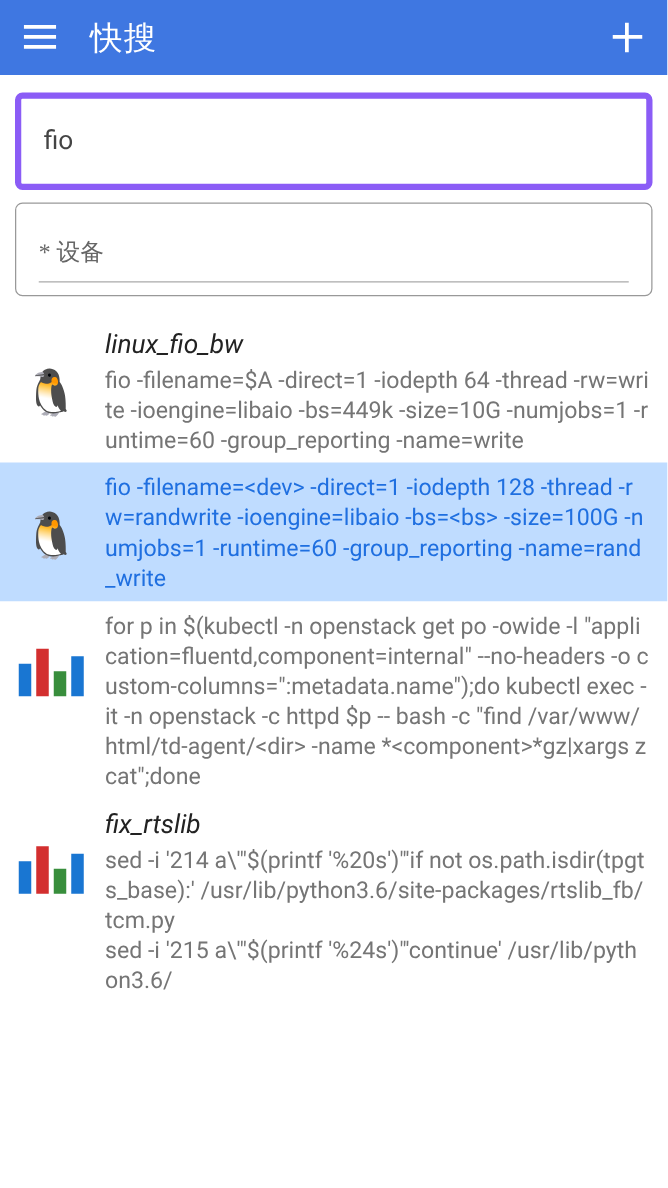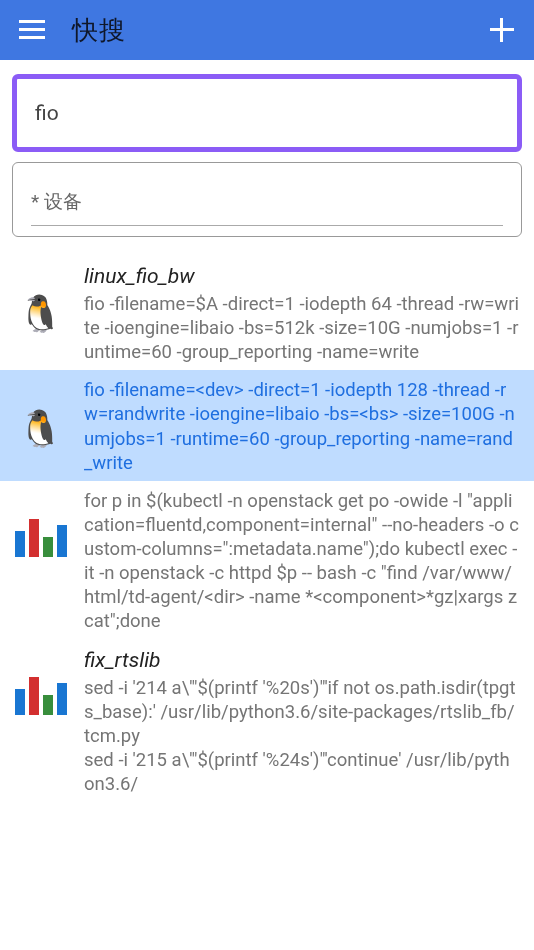--- a/index.html
+++ b/index.html
@@ -10,21 +10,21 @@
     height: 950px;
     overflow: hidden;
     color: #212121;
   }
   .header {
     background: #3f77e1;
     height: 60px;
     display: flex;
     align-items: center;
     padding: 0 18px;
-    color: #0f172a;
+    color: #ffffff;
   }
   .menu-icon, .add-icon { width: 28px; height: 28px; display:flex; align-items:center; justify-content:center; cursor:pointer; }
   .app-title { font-size: 26px; font-weight: 400; margin-left: 26px; flex: 1; letter-spacing: 1px; }
   .search-card {
     margin: 14px 12px 10px 12px;
     border: 5px solid #8b5cf6;
     border-radius: 6px;
     padding: 22px 18px;
     font-size: 21px;
     color: #444;
@@ -33,21 +33,21 @@
     margin: 0 12px 18px 12px;
     border: 1px solid #999;
     border-radius: 6px;
     padding: 26px 18px 10px 18px;
     display: flex;
     gap: 30px;
   }
   .param-col { flex:1; }
   .param-label { font-size: 19px; color: #555; }
   .param-value { font-size: 23px; color: #212121; margin-top: 4px; font-weight:500;}
-  .param-dev .param-label { color:#666; }
+  .param-dev .param-label { color:#666;font-family:Liberation Serif, serif; }
   .param-underline { border-bottom: 1px solid #aaa; margin-top: 10px; }
   .list { }
   .list-item {
     display: flex;
     padding: 8px 14px 6px 14px;
   }
   .list-item.selected { background: #bfdcff; }
   .item-icon {
     width: 54px; min-width:54px; height: 54px;
     display:flex; align-items:center; justify-content:center;
@@ -97,21 +97,21 @@
 </div>
 
 <div class="list">
 
   <div class="list-item">
     <div class="item-icon">
         <span class="penguin">🐧</span>
       </div>
     <div class="item-body">
       <div class="item-title">linux_fio_bw</div>
-      <div class="item-cmd">fio -filename=$A -direct=1 -iodepth 64 -thread -rw=write -ioengine=libaio -bs=512k -size=10G -numjobs=1 -runtime=60 -group_reporting -name=write</div>
+      <div class="item-cmd">fio -filename=$A -direct=1 -iodepth 64 -thread -rw=write -ioengine=libaio -bs=449k -size=10G -numjobs=1 -runtime=60 -group_reporting -name=write</div>
     </div>
   </div>
 
   <div class="list-item selected">
     <div class="item-icon">
         <span class="penguin">🐧</span>
       </div>
     <div class="item-body">
       <div class="item-cmd">fio -filename=&lt;dev&gt; -direct=1 -iodepth 128 -thread -rw=randwrite -ioengine=libaio -bs=&lt;bs&gt; -size=100G -numjobs=1 -runtime=60 -group_reporting -name=rand_write</div>
     </div>

